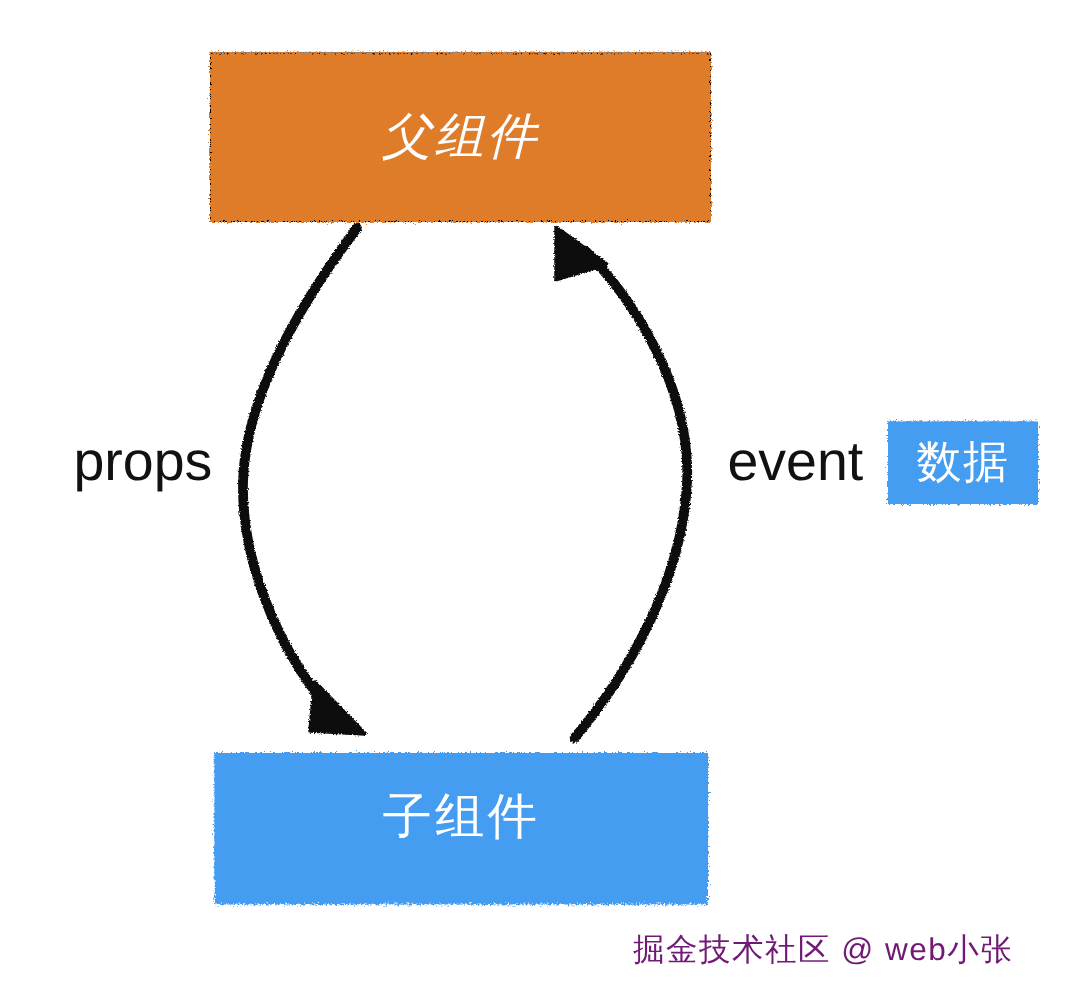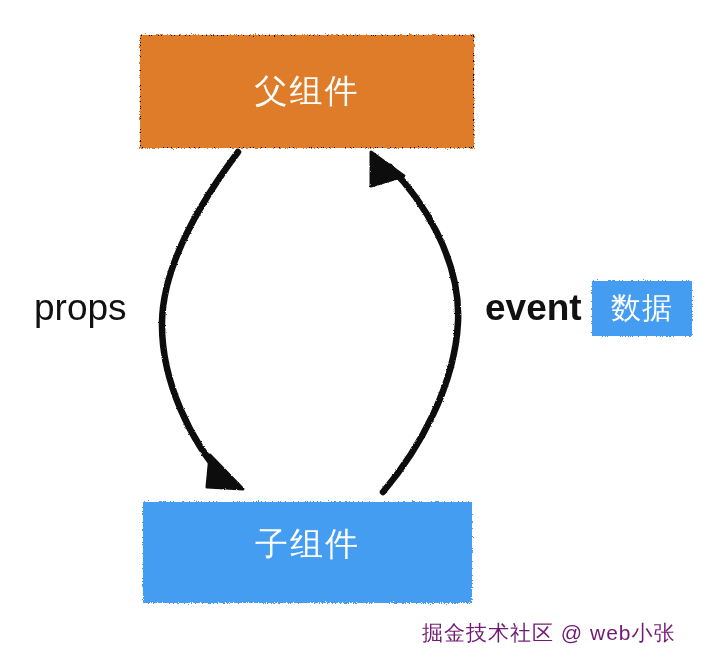--- a/index.html
+++ b/index.html
@@ -32,20 +32,21 @@
     user-select: none;
   }
 
   #parent-box {
     left: 140px;
     top: 35px;
     width: 334px;
     height: 113px;
     background: #000000;
     font-size: 33px;
+    font-style: italic;
   }
 
   #child-box {
     left: 143px;
     top: 502px;
     width: 329px;
     height: 85px;
     background: #459df2;
     font-size: 33px;
   }
@@ -82,22 +83,22 @@
   }
 
   
   .edge-label {
     position: absolute;
     color: #111111;
     font-size: 37px;
     white-space: nowrap;
     user-select: none;
   }
-  #props-label { left: 34px;  top: 287px; text-align: right; }
-  #event-label { left: 485px; top: 287px; font-weight: bold; }
+  #props-label { left: 49px;  top: 287px; text-align: right; }
+  #event-label { left: 485px; top: 287px; }
 
   #watermark {
     position: absolute;
     left: 422px;
     top: 619px;
     color: #701a75;
     font-size: 21px;
     letter-spacing: 1px;
     white-space: nowrap;
     user-select: none;

